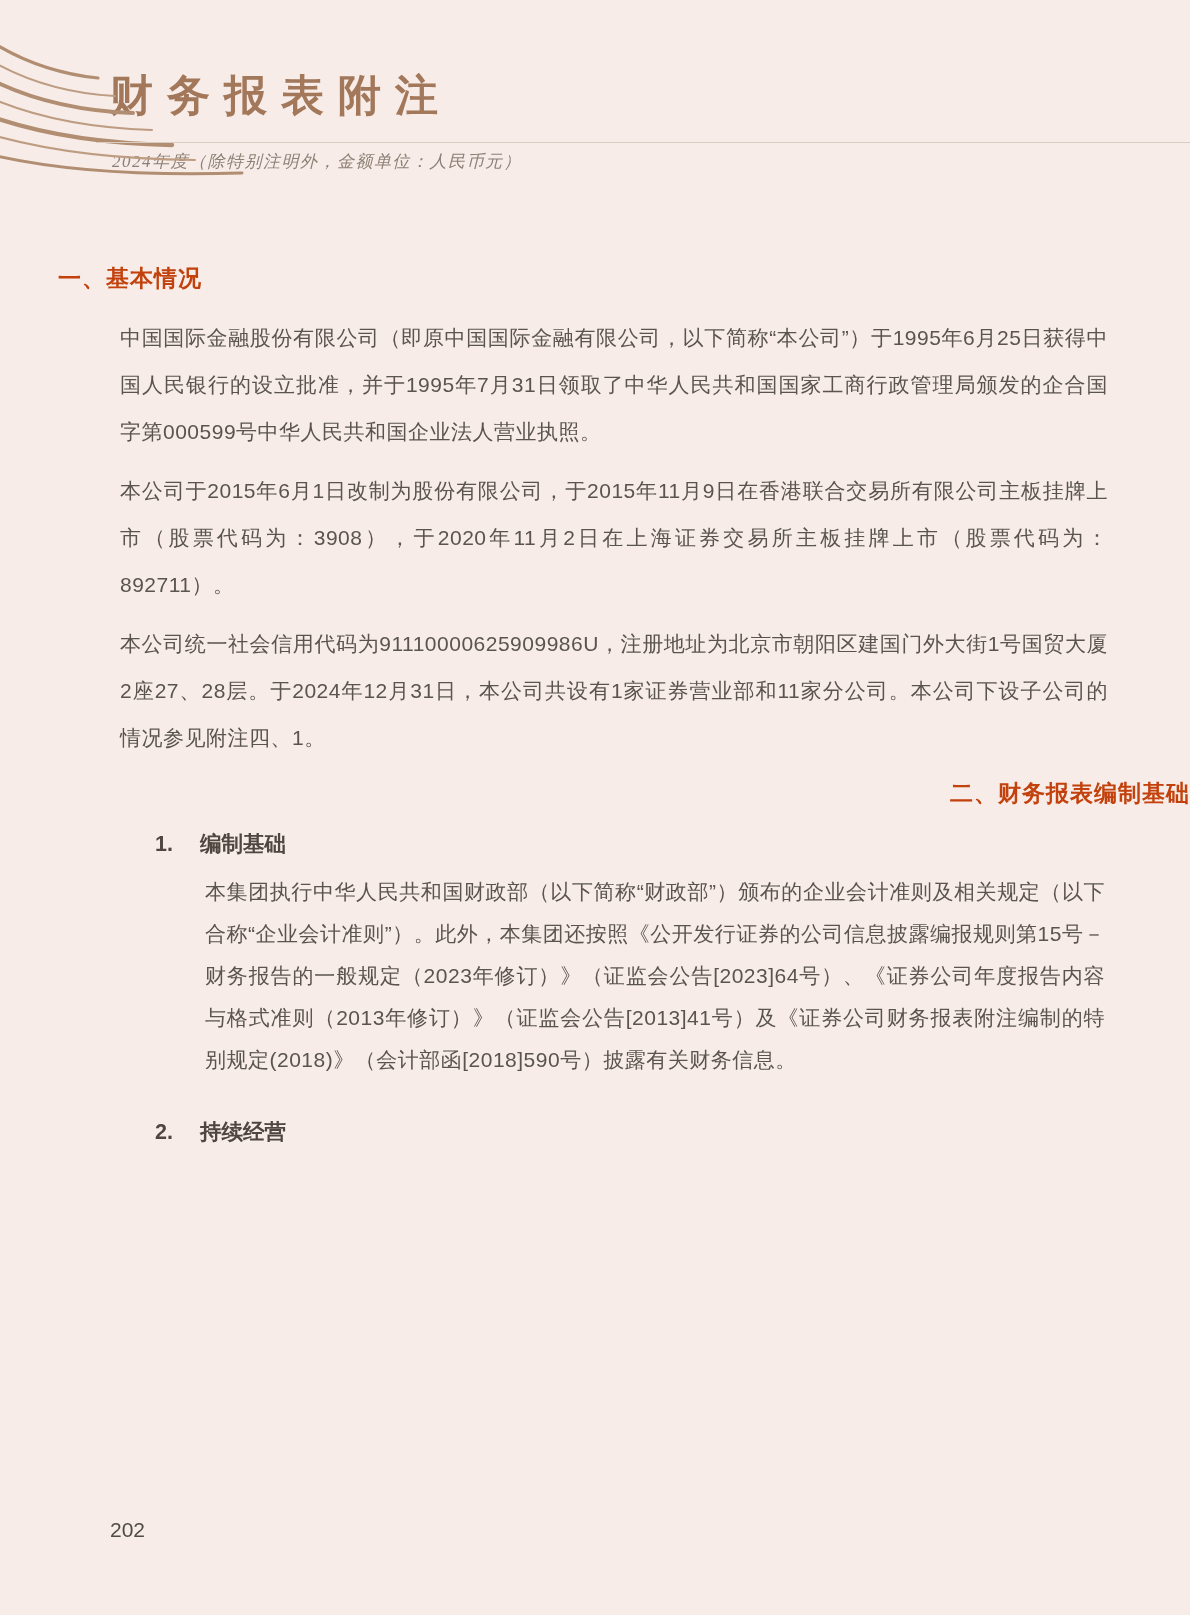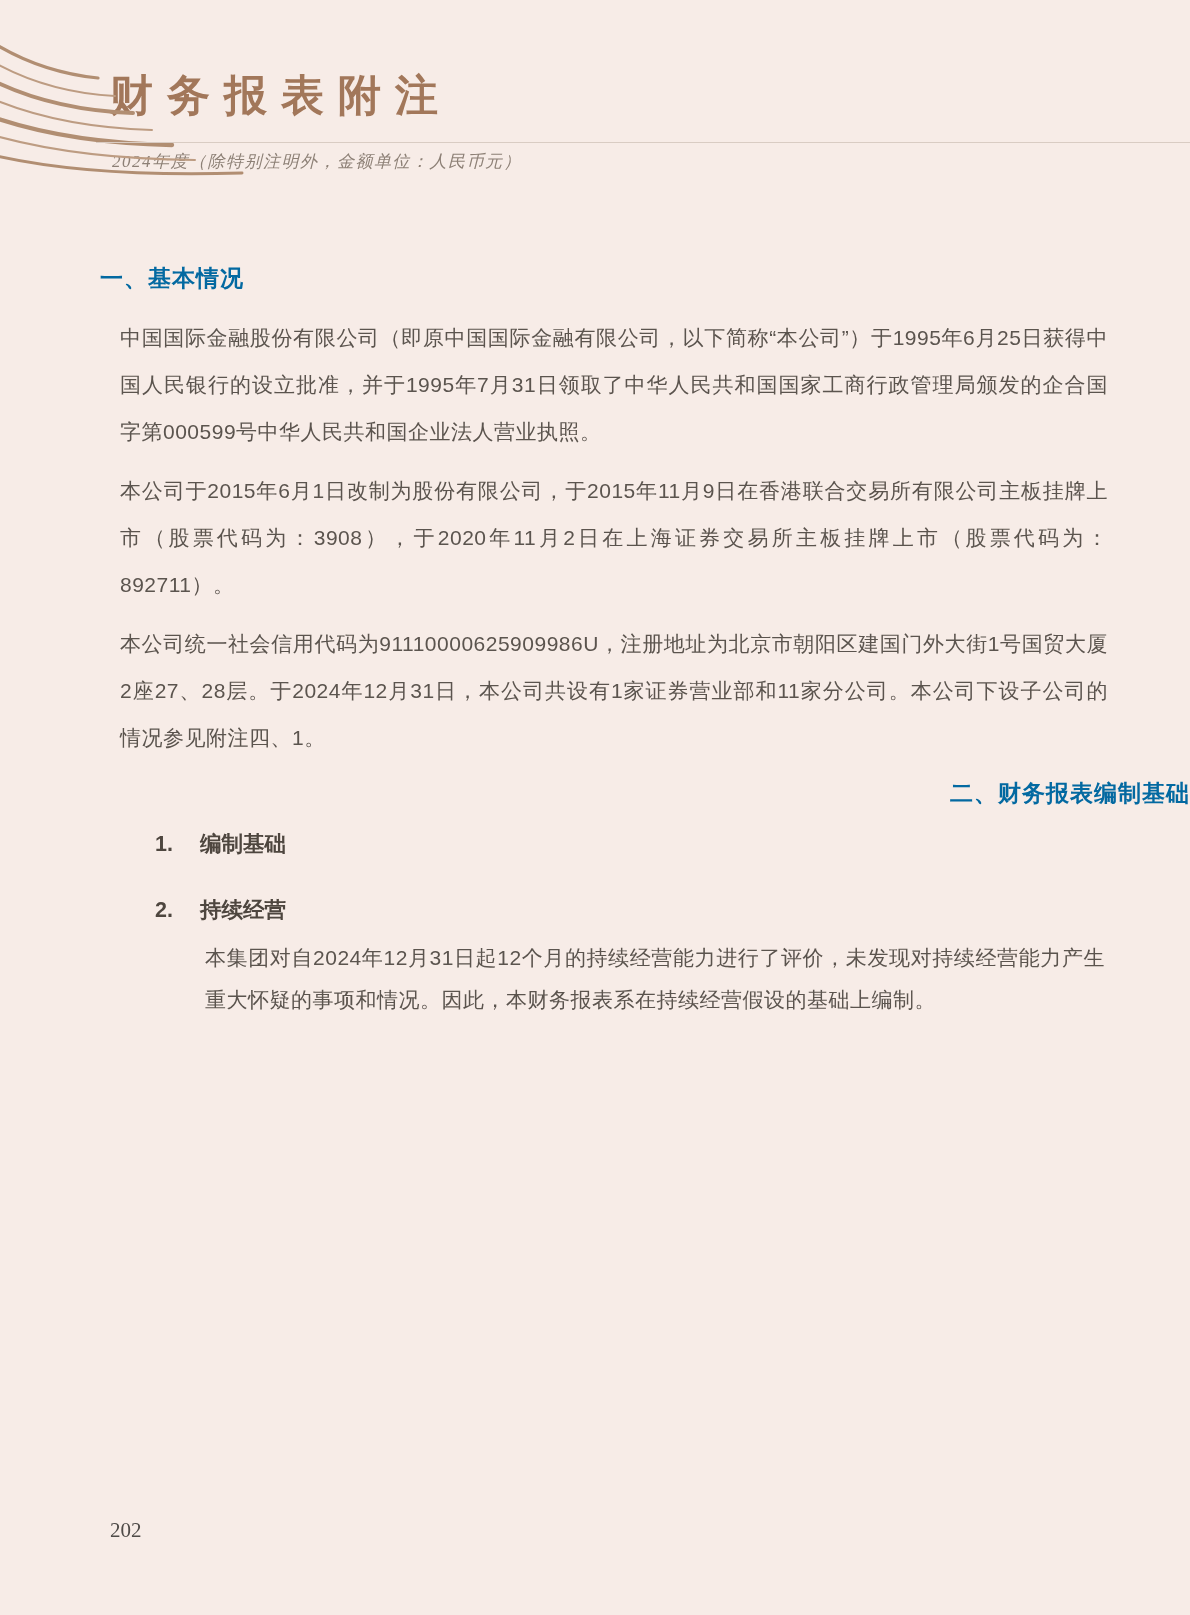--- a/index.html
+++ b/index.html
@@ -39,26 +39,26 @@
   .doc-subtitle {
     margin: 22px 0 0 112px;
     font-style: italic;
     font-size: 17px;
     line-height: 24px;
     letter-spacing: 1.5px;
     color: #8d8076;
     font-family: Liberation Serif, serif;
   }
   .section-heading {
-    margin: 88px 0 20px 100px;
+    margin: 88px 0 20px 58px;
     font-size: 23px;
     line-height: 32px;
     font-weight: bold;
     letter-spacing: 1px;
-    color: #0369a1;
+    color: #c2410c;
   }
   .section-heading.second {
     margin-top: 16px;
     margin-bottom: 14px;
     text-align: right;
   }
   .body-para {
     margin: 0 82px 12px 120px;
     font-size: 21px;
     line-height: 47px;
@@ -82,21 +82,21 @@
     line-height: 42px;
     letter-spacing: 0.5px;
     text-align: justify;
     color: #5b544e;
   }
   .subsection.gap { margin-top: 36px; }
   .page-footer {
     position: absolute;
     left: 110px;
     top: 1518px;
-    font-family: Liberation Serif, serif;
+    font-family: Liberation Sans, sans-serif;
     font-size: 21px;
     color: #4f4b48;
   }
 </style>
 </head>
 <body>
 
 <div class="page">
 
   <svg class="swirl" width="270" height="170" viewBox="0 0 270 170" fill="none">
@@ -126,28 +126,28 @@
     </section>
 
     <section>
       <h2 class="section-heading second">二、财务报表编制基础</h2>
 
       <div class="subsection">
         <div class="sub-head">
           <span class="sub-num">1.</span>
           <span class="sub-title">编制基础</span>
         </div>
+        <p class="sub-para">本集团执行中华人民共和国财政部（以下简称“财政部”）颁布的企业会计准则及相关规定（以下合称“企业会计准则”）。此外，本集团还按照《公开发行证券的公司信息披露编报规则第15号－财务报告的一般规定（2023年修订）》（证监会公告[2023]64号）、《证券公司年度报告内容与格式准则（2013年修订）》（证监会公告[2013]41号）及《证券公司财务报表附注编制的特别规定(2018)》（会计部函[2018]590号）披露有关财务信息。</p>
       </div>
 
       <div class="subsection gap">
         <div class="sub-head">
           <span class="sub-num">2.</span>
           <span class="sub-title">持续经营</span>
         </div>
-        <p class="sub-para">本集团对自2024年12月31日起12个月的持续经营能力进行了评价，未发现对持续经营能力产生重大怀疑的事项和情况。因此，本财务报表系在持续经营假设的基础上编制。</p>
       </div>
     </section>
 
   </main>
 
   <footer class="page-footer">
     <span>202</span>
   </footer>
 
 </div>

